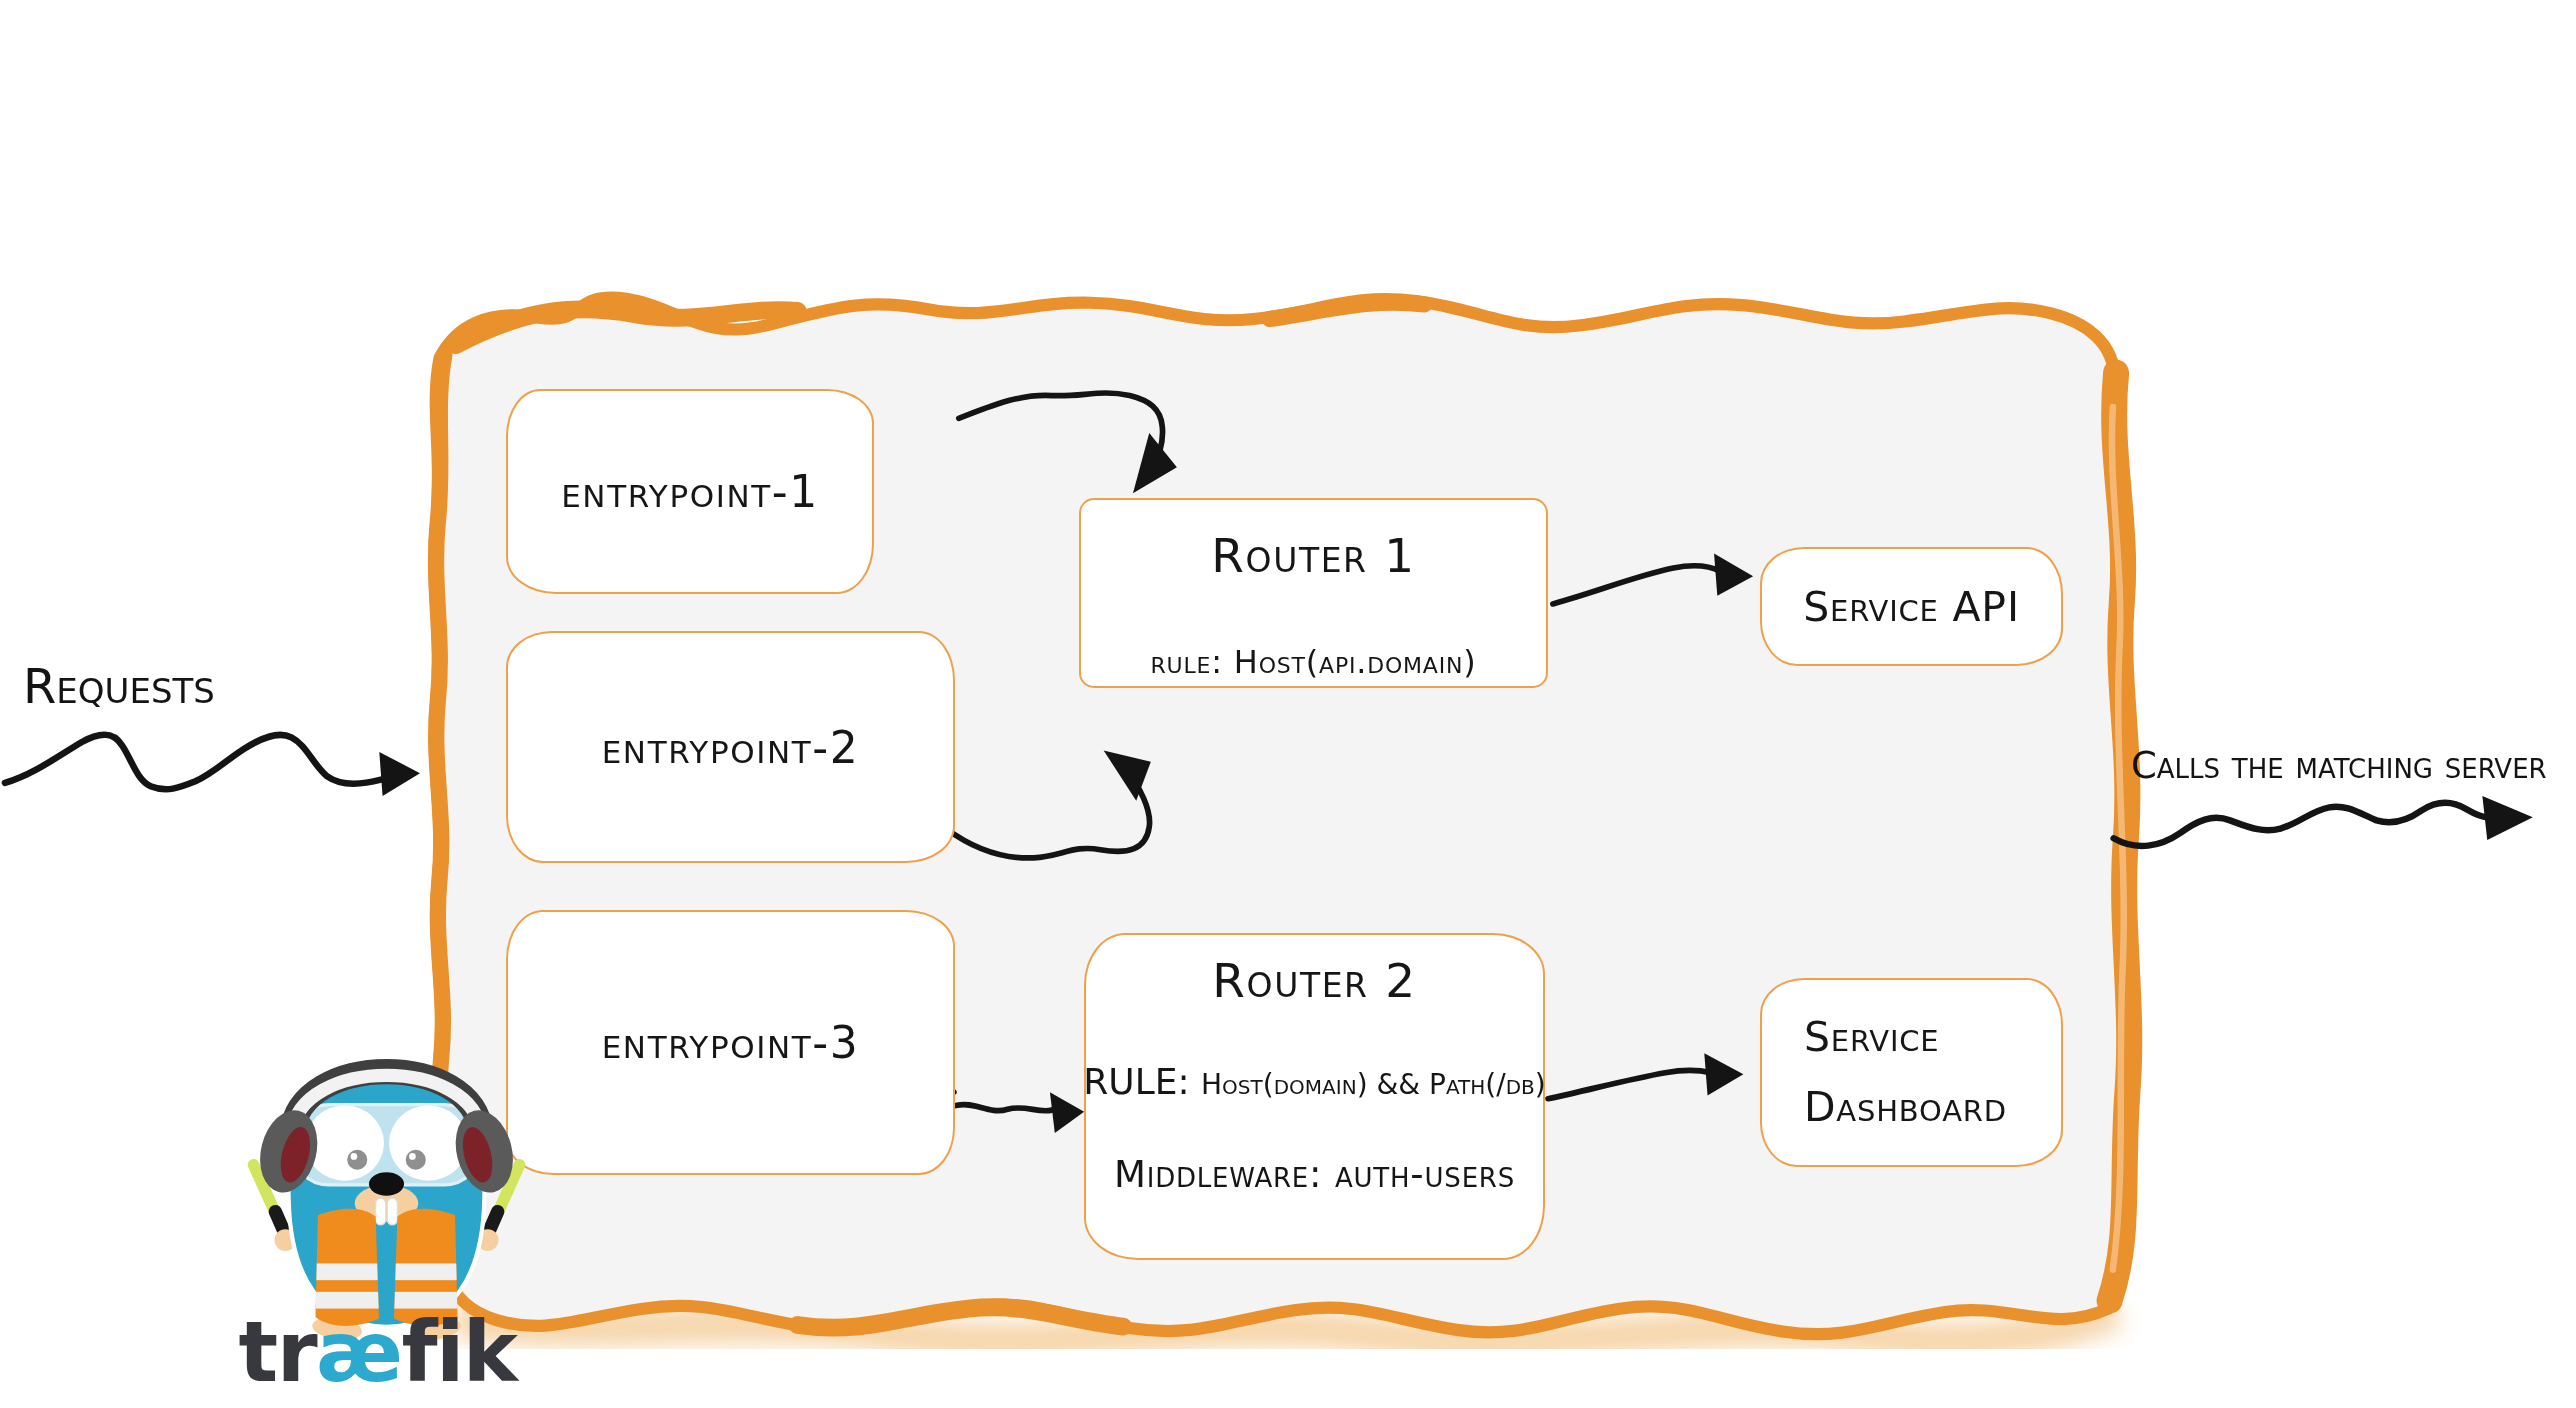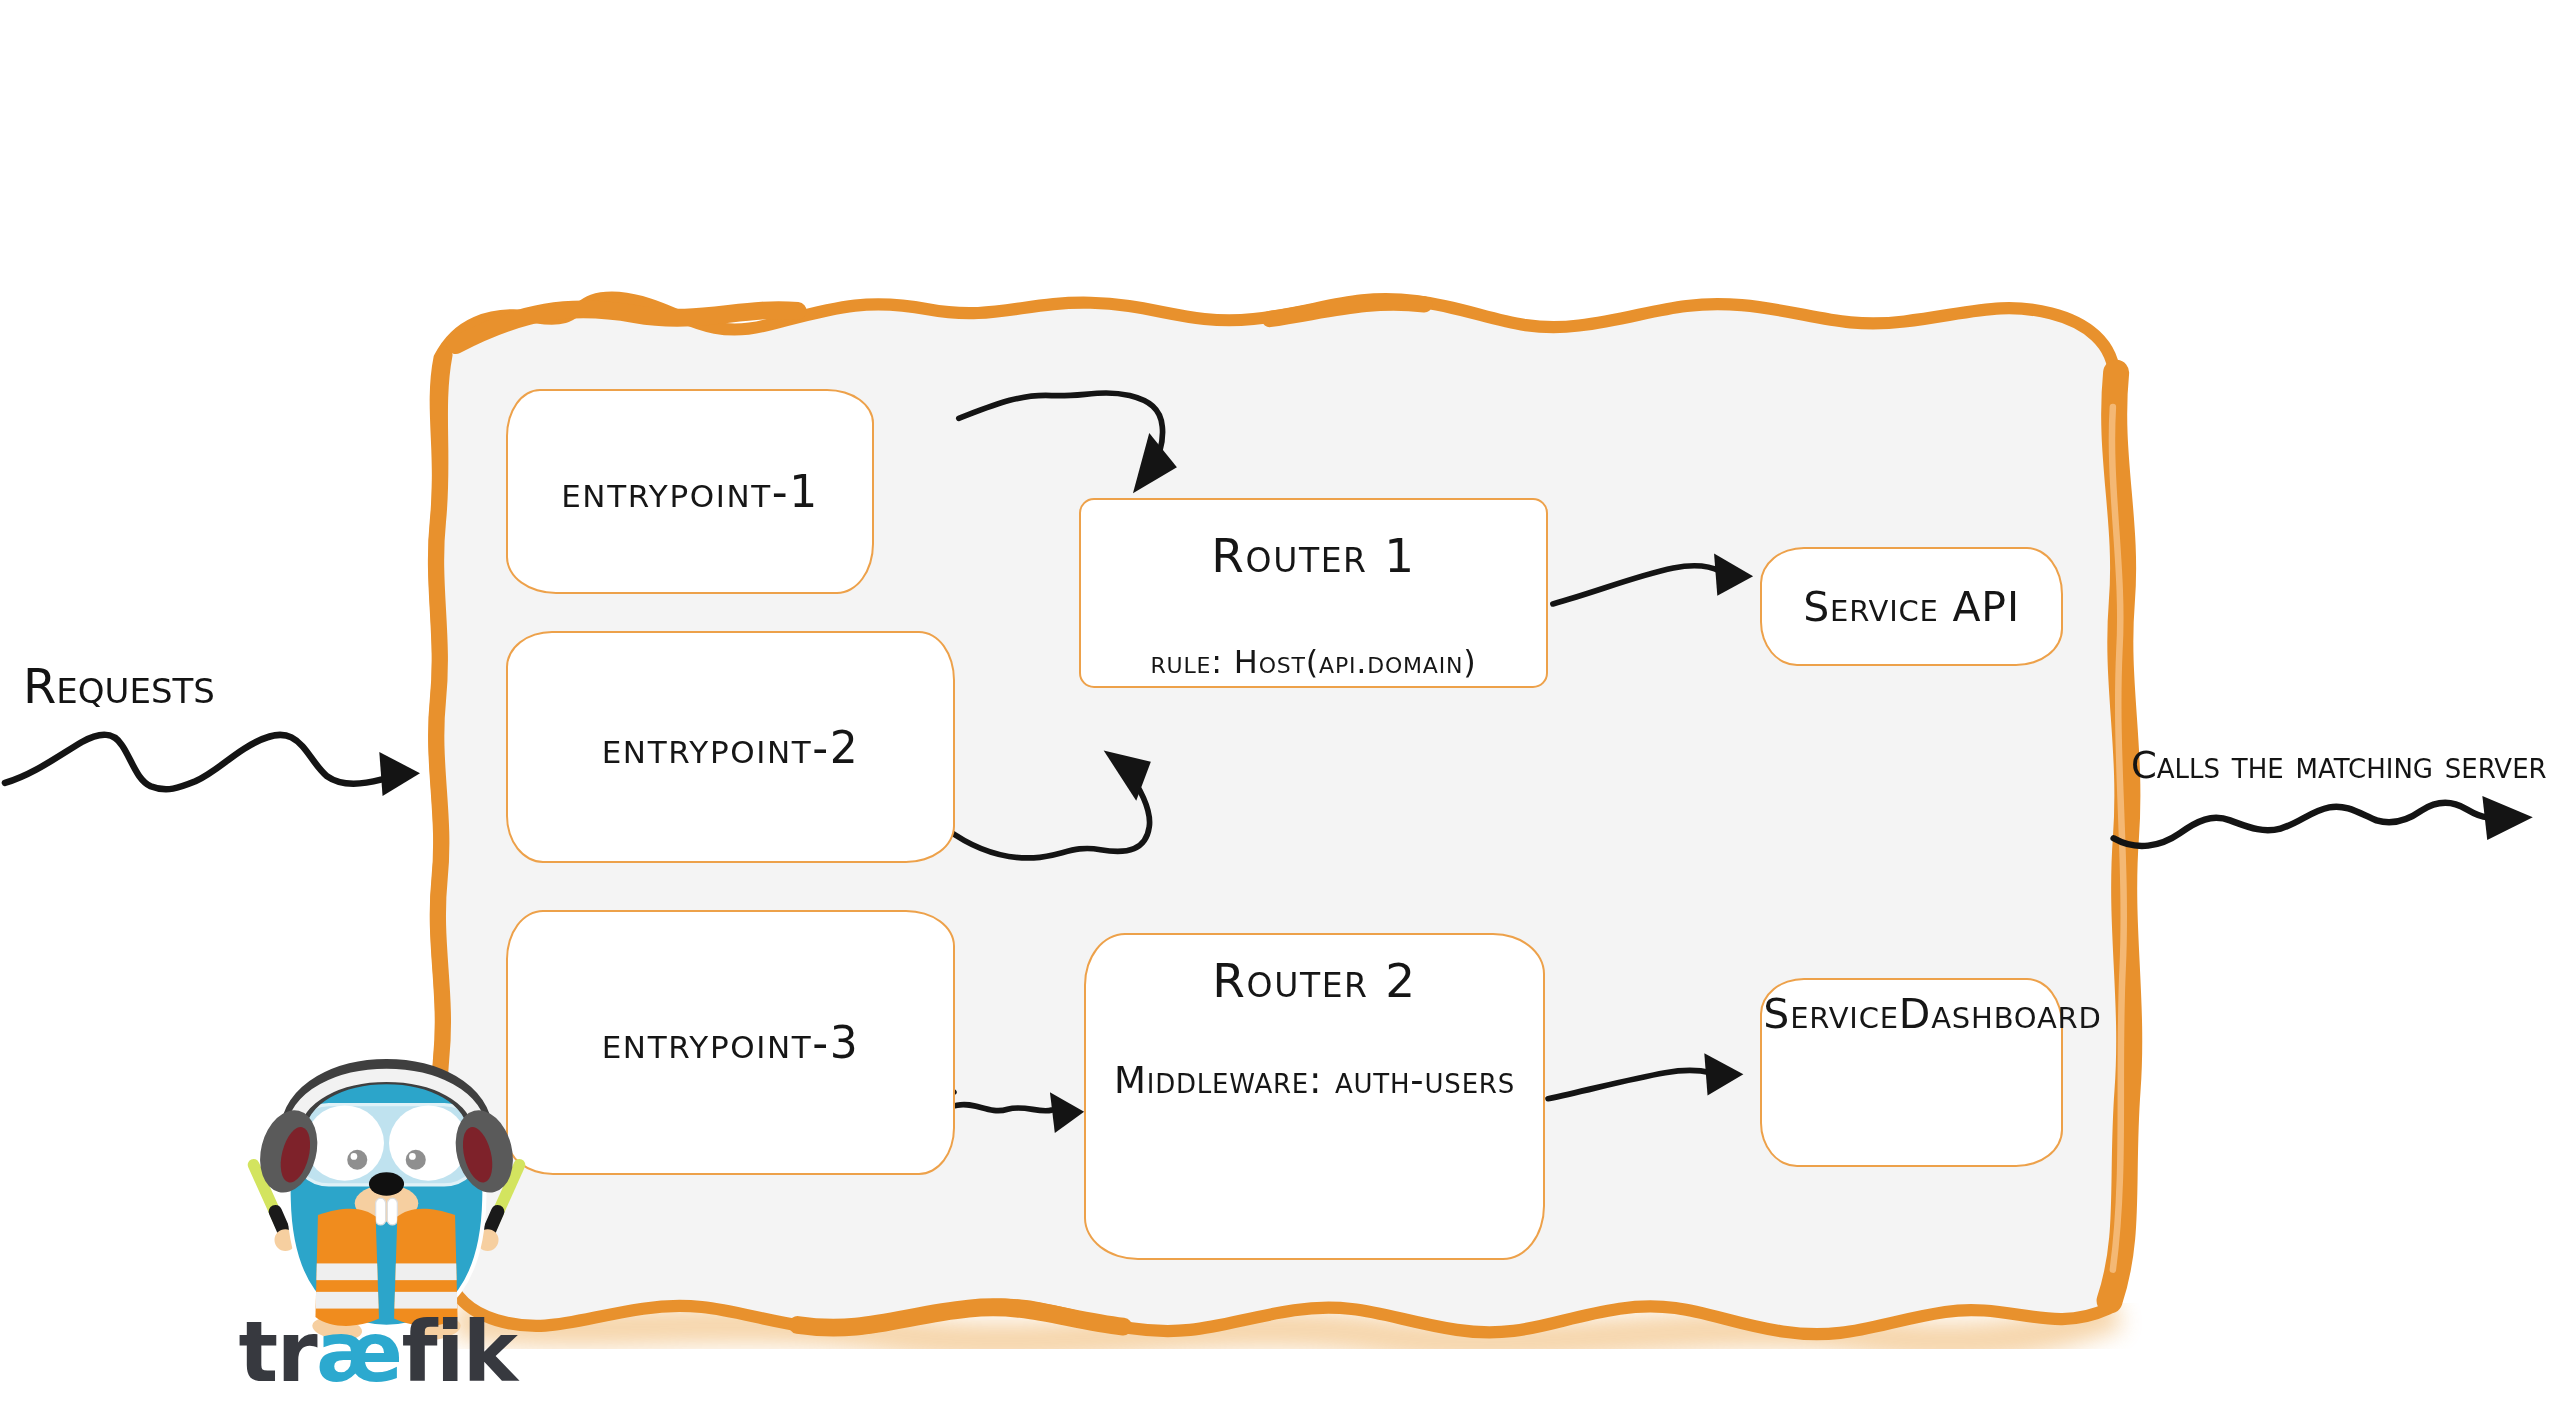--- a/index.html
+++ b/index.html
@@ -26,21 +26,21 @@
   #r1 .rtitle{margin-top:28px;}
   #r1 .rline{margin-top:60px;font-size:32px;font-variant:small-caps;letter-spacing:0.8px;white-space:nowrap;}
   #r2 .rtitle{margin-top:18px;}
   #r2 .rline{margin-top:13px;font-size:36px;font-variant:small-caps;white-space:nowrap;}
   #r2 .rline .rv{font-size:28px;}
   #r2 .mline{margin-top:11.4px;font-size:37px;font-variant:small-caps;letter-spacing:0.8px;white-space:nowrap;}
   .service{border-radius:44px 36px 47px 37px / 36px 47px 37px 44px;}
   #svc-api{left:1760px;top:523px;width:303px;height:119px;margin-top:24px;}
   #svc-api .lbl{font-size:41px;font-variant:small-caps;letter-spacing:0.8px;}
   #svc-dash{left:1760px;top:978px;width:303px;height:189px;
-            flex-direction:row;align-items:flex-start;justify-content:center;padding-left:42px;}
+            flex-direction:column;align-items:flex-start;justify-content:center;padding-left:42px;}
   #svc-dash .lbl{font-size:41px;font-variant:small-caps;letter-spacing:0.8px;line-height:1.7;}
   #wordmark{position:absolute;left:226px;top:1304px;width:303px;text-align:center;
             font-size:83px;font-weight:bold;letter-spacing:-1.6px;white-space:nowrap;}
   #wordmark .dark{color:#37393F;}
   #wordmark .blue{color:#2CA9CF;}
 </style>
 </head>
 <body>
 
 <div id="stage">
@@ -146,20 +146,24 @@
 
   <div class="box router" id="r1">
     <div class="rtitle">Router 1</div>
     <div class="rline">
       <span class="rl">rule:</span>
       <span class="rv">Host(api.domain)</span>
     </div>
   </div>
   <div class="box router" id="r2">
     <div class="rtitle">Router 2</div>
+    <div class="rline">
+      <span class="rl">RULE:</span>
+      <span class="rv">Host(domain) &amp;&amp; Path(/db)</span>
+    </div>
     <div class="mline">Middleware: auth-users</div>
   </div>
 
   <div class="box service" id="svc-api">
     <span class="lbl">Service API</span>
   </div>
   <div class="box service" id="svc-dash">
     <span class="lbl">Service</span>
     <span class="lbl">Dashboard</span>
   </div>

